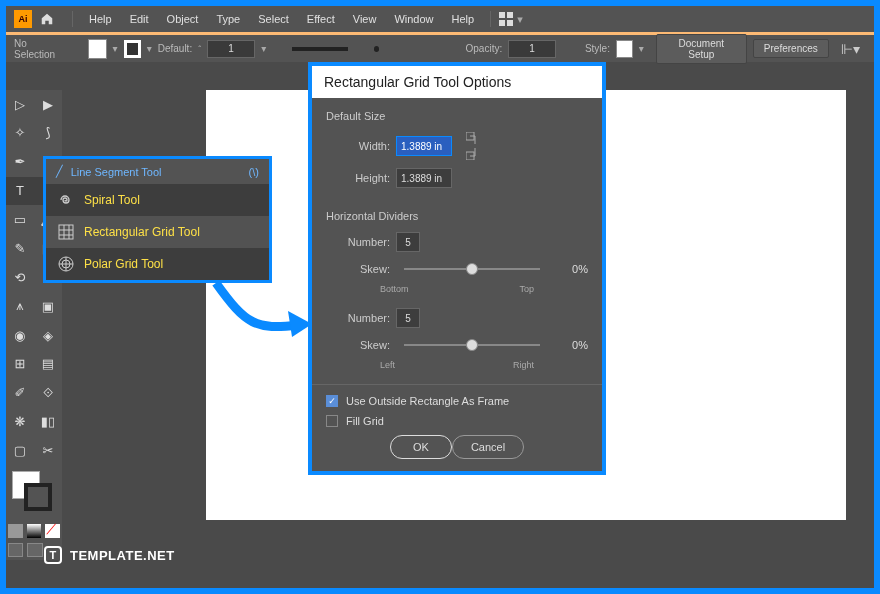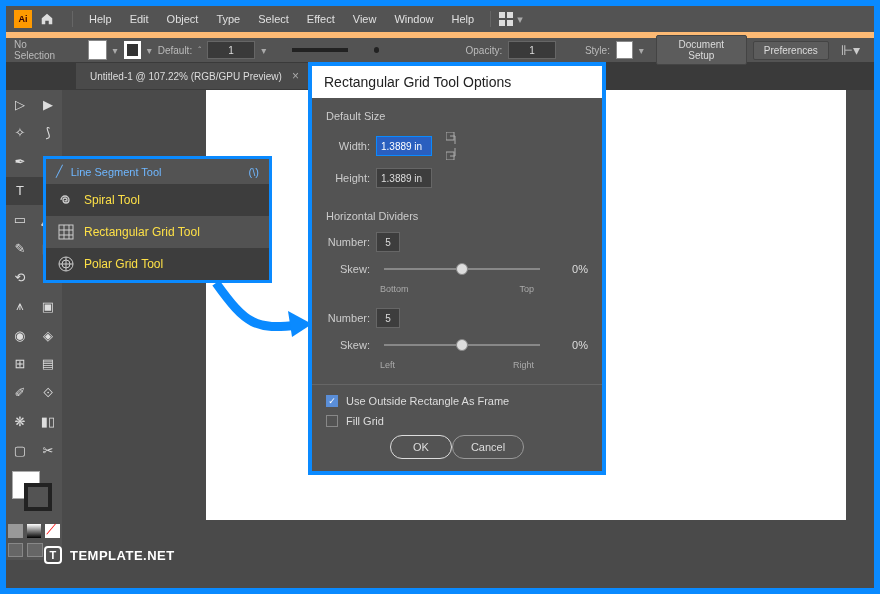--- a/index.html
+++ b/index.html
@@ -6,21 +6,21 @@
   body { width: 880px; height: 594px; background: #0a8aff; position: relative; overflow: hidden; }
   .frame { position: absolute; top: 6px; left: 6px; right: 6px; bottom: 6px; background: #4a4a4a; }
   
   .topbar { height: 26px; background: #535353; display: flex; align-items: center; padding: 0 8px; gap: 2px; color: #e0e0e0; font-size: 11px; }
   .ai-logo { width: 18px; height: 18px; background: #ff9a00; color: #330000; font-weight: bold; font-size: 9px; display: flex; align-items: center; justify-content: center; margin-right: 6px; }
   .home-ico { width: 14px; height: 14px; display: flex; align-items: center; justify-content: center; margin-right: 10px; }
   .menu-item { padding: 4px 8px; cursor: default; }
   .menu-sep { width: 1px; height: 16px; background: #666; margin: 0 6px; }
   .grid-ico-small { width: 14px; height: 14px; display: inline-flex; }
   
-  .controlbar { height: 30px; background: #535353; border-top: 6px solid #fdba74; display: flex; align-items: center; padding: 0 8px; gap: 6px; color: #ccc; font-size: 10px; }
+  .controlbar { height: 30px; background: #535353; border-top: 3px solid #fdba74; display: flex; align-items: center; padding: 0 8px; gap: 6px; color: #ccc; font-size: 10px; }
   .cb-label { color: #bbb; }
   .cb-swatch { width: 20px; height: 20px; border: 1px solid #888; background: #fff; }
   .cb-box { width: 18px; height: 18px; border: 1px solid #888; }
   .cb-input { width: 48px; height: 18px; background: #3a3a3a; border: 1px solid #666; color: #ddd; font-size: 10px; padding: 0 20px; }
   .cb-spacer { flex: 1; }
   .cb-btn { background: #5c5c5c; border: 1px solid #444; color: #ddd; font-size: 10px; padding: 3px 10px; border-radius: 2px; }
   
   .tabbar { height: 28px; background: #3a3a3a; display: flex; align-items: center; padding-left: 70px; }
   .doc-tab { background: #4a4a4a; color: #ddd; font-size: 10px; padding: 6px 14px; display: flex; align-items: center; gap: 10px; }
   .tab-close { font-size: 12px; color: #aaa; }
@@ -45,21 +45,21 @@
   .fly-row.sel { background: #525252; }
   .fly-row .ico { width: 16px; height: 16px; color: #ccc; }
   
   .arrow { position: absolute; top: 185px; left: 200px; width: 110px; height: 80px; }
   
   .dialog { position: absolute; top: -28px; left: 302px; width: 298px; border: 4px solid #0a8aff; background: #535353; color: #ddd; font-size: 11px; }
   .dlg-title { background: #fff; color: #222; font-size: 14px; padding: 8px 12px; }
   .dlg-body { padding: 12px 14px; }
   .dlg-section-title { color: #ccc; font-size: 11px; margin-bottom: 10px; }
   .dlg-row { display: flex; align-items: center; margin-bottom: 8px; gap: 6px; }
-  .dlg-label { width: 44px; text-align: right; color: #ccc; }
+  .dlg-label { width: 44px; text-align: right; color: #ccc; margin-left: 20px; }
   .dlg-input { width: 56px; height: 20px; background: #3d3d3d; border: 1px solid #666; color: #ddd; font-size: 10px; padding: 0 4px; }
   .dlg-input.hl { border: 1px solid #0a8aff; }
   .dlg-input-narrow { width: 24px; height: 20px; background: #3d3d3d; border: 1px solid #666; color: #ddd; font-size: 10px; text-align: center; }
   .dlg-link { width: 16px; height: 28px; margin-left: 8px; }
   .dlg-slider { flex: 1; position: relative; height: 18px; display: flex; align-items: center; margin: 0 8px; }
   .dlg-track { width: 100%; height: 2px; background: #888; }
   .dlg-thumb { position: absolute; left: 50%; top: 50%; transform: translate(-50%,-50%); width: 12px; height: 12px; border-radius: 50%; background: #ddd; border: 1px solid #888; }
   .dlg-sublabels { display: flex; justify-content: space-between; font-size: 9px; color: #aaa; padding: 0 54px 0 54px; margin: -2px 0 14px; text-align: center; }
   .dlg-pct { width: 34px; text-align: right; }
   .dlg-divider { height: 1px; background: #666; margin: 10px -14px; }
@@ -126,26 +126,20 @@
     <span style="width:18px"></span>
     <span class="cb-label">Style:</span>
     <div class="cb-swatch" style="width:18px;height:18px"></div>
     <span style="color:#aaa">▾</span>
     <div class="cb-spacer"></div>
     <button class="cb-btn">Document Setup</button>
     <button class="cb-btn">Preferences</button>
     <span style="margin:0 6px;font-size:14px;color:#ccc">⊩▾</span>
   </div>
 
-  <div class="tabbar">
-    <div class="doc-tab">
-      <span>Untitled-1 @ 107.22% (RGB/GPU Preview)</span>
-      <span class="tab-close">×</span>
-    </div>
-  </div>
 
   <div class="workspace">
 
     <div class="toolbox">
       <div class="tool">▷</div>
       <div class="tool">▶</div>
       <div class="tool">✧</div>
       <div class="tool">⟆</div>
       <div class="tool">✒</div>
       <div class="tool">≀</div>

